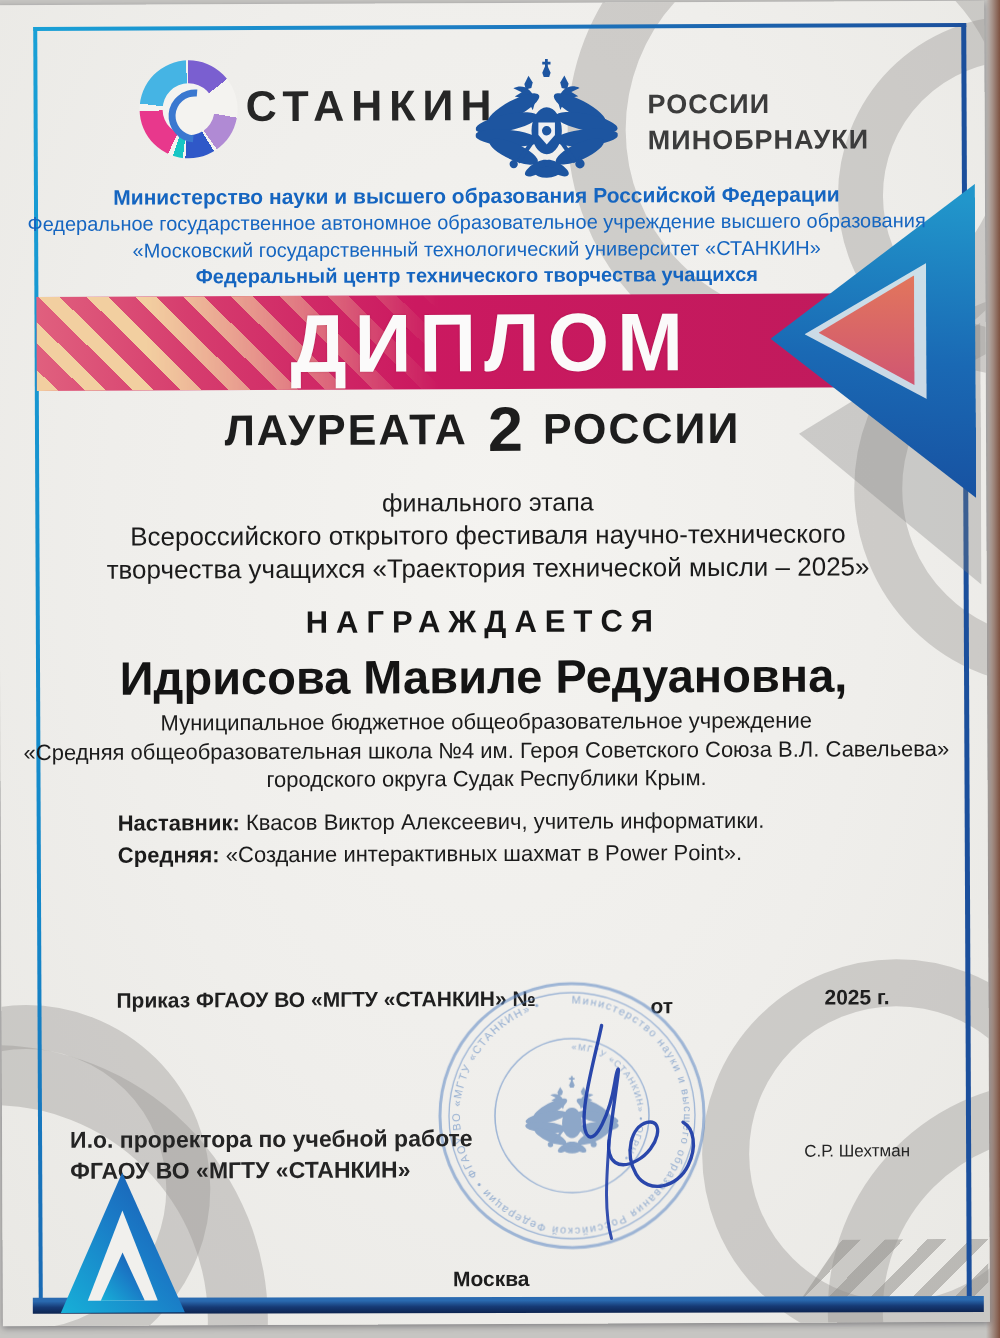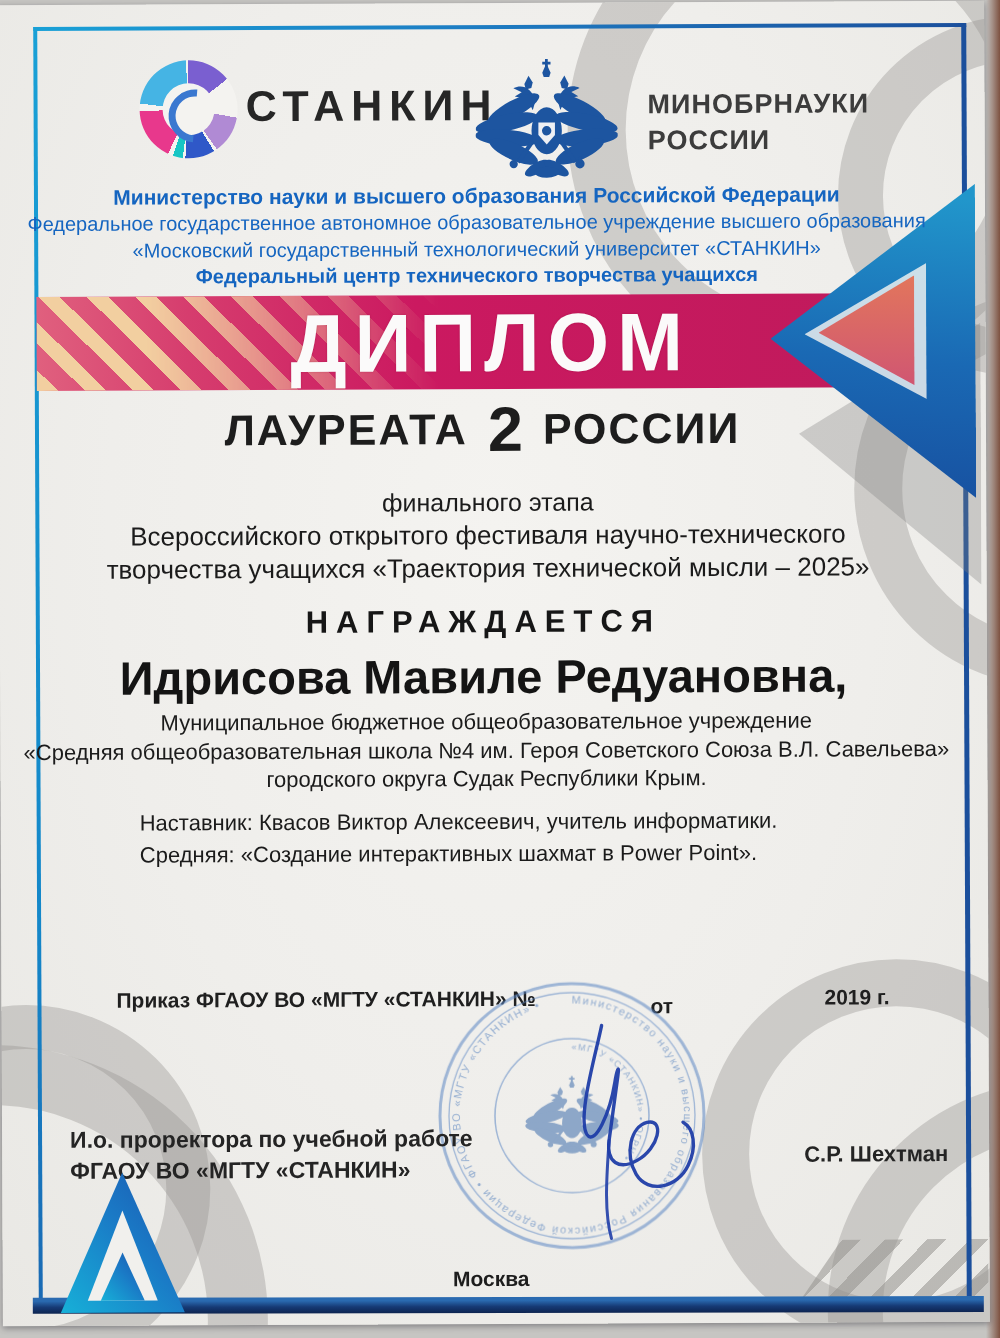--- a/index.html
+++ b/index.html
@@ -59,26 +59,26 @@
   .laureate{left:0;right:20px;top:390px;text-align:center;font-size:43px;font-weight:bold;color:#1d1d1d;letter-spacing:2px;}
   .laureate .num{font-size:63px;vertical-align:-7px;letter-spacing:0;padding:0 6px;}
   .event{left:0;right:10px;top:483px;text-align:center;color:#1b1b1b;}
   .event .e1{font-size:25px;line-height:33px;}
   .event .e2,.event .e3{font-size:26px;line-height:33px;}
   .awarded{left:0;right:20px;top:601px;text-align:center;font-size:31px;font-weight:bold;color:#161616;letter-spacing:8px;}
   .name{left:0;right:20px;top:646px;text-align:center;font-size:47px;font-weight:bold;color:#141414;}
   .school{left:0;right:15px;top:705px;text-align:center;font-size:22px;color:#1b1b1b;line-height:28.5px;}
   .mentor{left:117px;top:806px;font-size:22px;color:#1b1b1b;}
   .project{left:117px;top:838px;font-size:22px;color:#1b1b1b;}
-  .blb{font-weight:normal;margin-left:22px;}
+  .blb{font-weight:bold;}
   .order{left:115px;top:984px;width:800px;height:30px;font-size:21px;font-weight:bold;color:#1f1f1f;}
   .order .o-from{position:absolute;left:518px;top:8px;margin-left:16px;}
   .order .o-year{position:absolute;left:708px;top:0;}
   .signer{left:68px;top:1120px;font-size:23px;font-weight:bold;color:#242424;line-height:31px;}
-  .signer-name{left:802px;top:1140px;font-size:22px;font-weight:bold;color:#242424;}
+  .signer-name{left:802px;top:1140px;font-size:17px;font-weight:normal;color:#242424;}
   .city{left:0;right:10px;top:1264px;text-align:center;font-size:21px;font-weight:bold;color:#1d1d1d;}
   .stamp{left:425px;top:968px;width:290px;height:290px;opacity:.55;filter:blur(.3px);}
   .sig{left:505px;top:1008px;width:240px;height:245px;}
   .delta{left:52px;top:1162px;width:136px;height:150px;}
 </style>
 </head>
 <body>
 
 <div class="scene">
  <div class="paper">
@@ -143,22 +143,22 @@
         <circle cx="74" cy="82" r="3.4"></circle>
             <rect x="73" y="77" width="2" height="4"></rect>
       </g>
     </defs>
     <use href="#eagleSym"></use>
     <path d="M44 52 h12 v9 l-6 7 -6 -7 z" fill="#eef0f4"></path>
     <circle cx="50" cy="58" r="3.4" fill="#1d55a0"></circle>
   </svg>
 
   <div class="abs minobr">
+    <div>РОССИИ</div>
     <div>МИНОБРНАУКИ</div>
-    <div>РОССИИ</div>
   </div>
 
   <div class="abs ministry">
     <div class="l1">Министерство науки и высшего образования Российской Федерации</div>
     <div class="l2">Федеральное государственное автономное образовательное учреждение высшего образования</div>
     <div class="l3">«Московский государственный технологический университет «СТАНКИН»</div>
     <div class="l4">Федеральный центр технического творчества учащихся</div>
   </div>
 
   <div class="abs laureate">
@@ -185,21 +185,21 @@
   <div class="abs mentor">
     <span class="blb">Наставник:</span><span> Квасов Виктор Алексеевич, учитель информатики.</span>
   </div>
   <div class="abs project">
     <span class="blb">Средняя:</span><span> «Создание интерактивных шахмат в Power Point».</span>
   </div>
 
   <div class="abs order">
     <span>Приказ ФГАОУ ВО «МГТУ «СТАНКИН» №</span>
     <span class="o-from">от</span>
-    <span class="o-year">2019 г.</span>
+    <span class="o-year">2025 г.</span>
   </div>
 
   <svg class="abs stamp" viewBox="0 0 290 290">
     <defs>
       <path id="ringPath" d="M145,33 a112,112 0 1,1 -0.01,0 z" fill="none"></path>
       <path id="innerPath" d="M145,79 a66,66 0 1,1 -0.01,0 z" fill="none"></path>
     </defs>
     <circle cx="145" cy="145" r="132" fill="none" stroke="#5c87c4" stroke-width="3"></circle>
     <circle cx="145" cy="145" r="123" fill="none" stroke="#5c87c4" stroke-width="1.3"></circle>
     <circle cx="145" cy="145" r="77" fill="none" stroke="#5c87c4" stroke-width="1.6"></circle>

